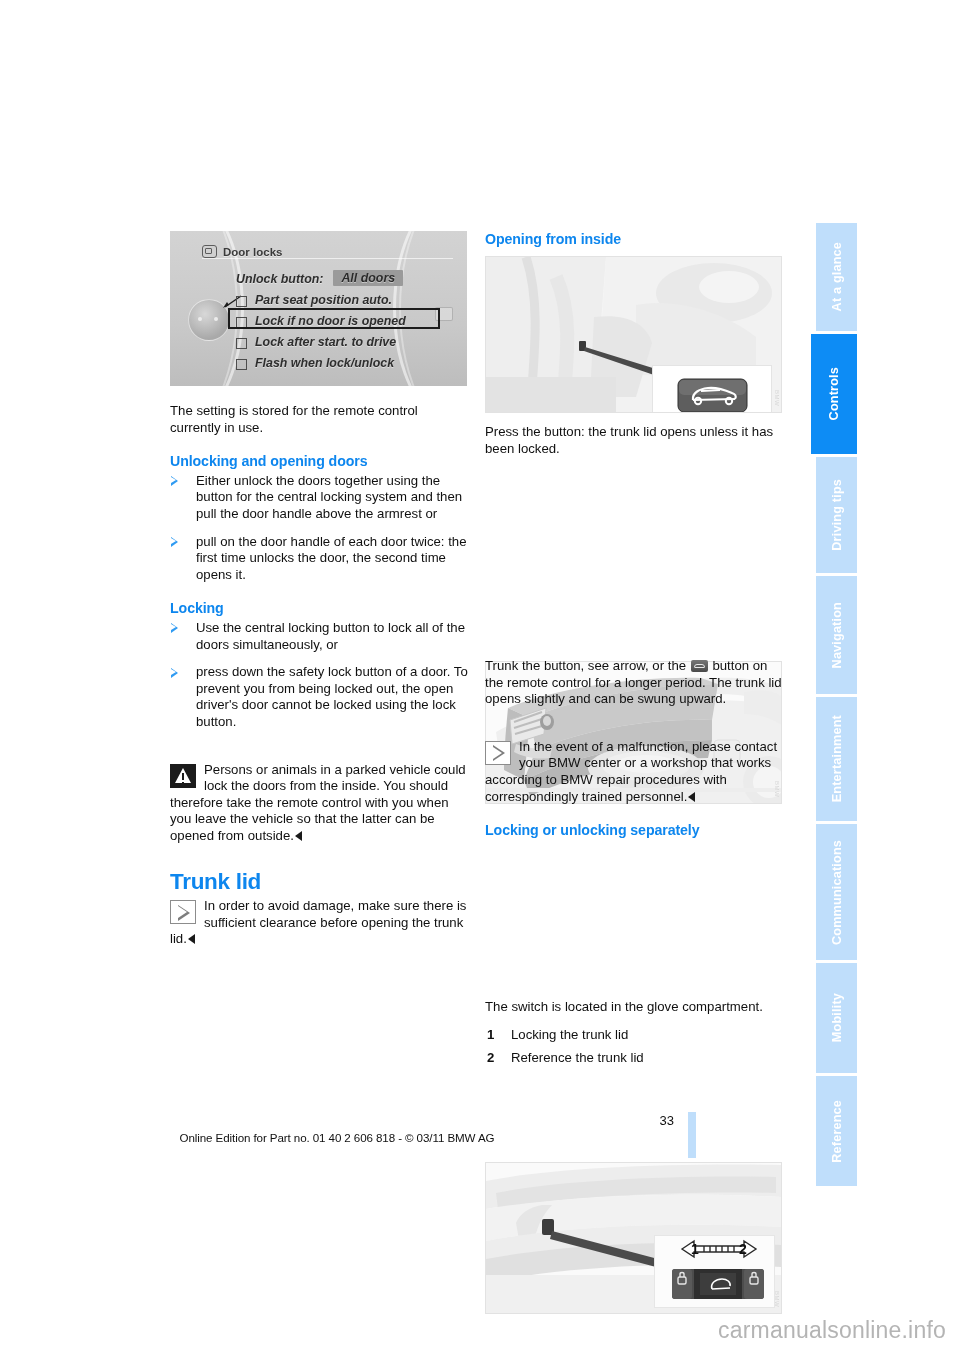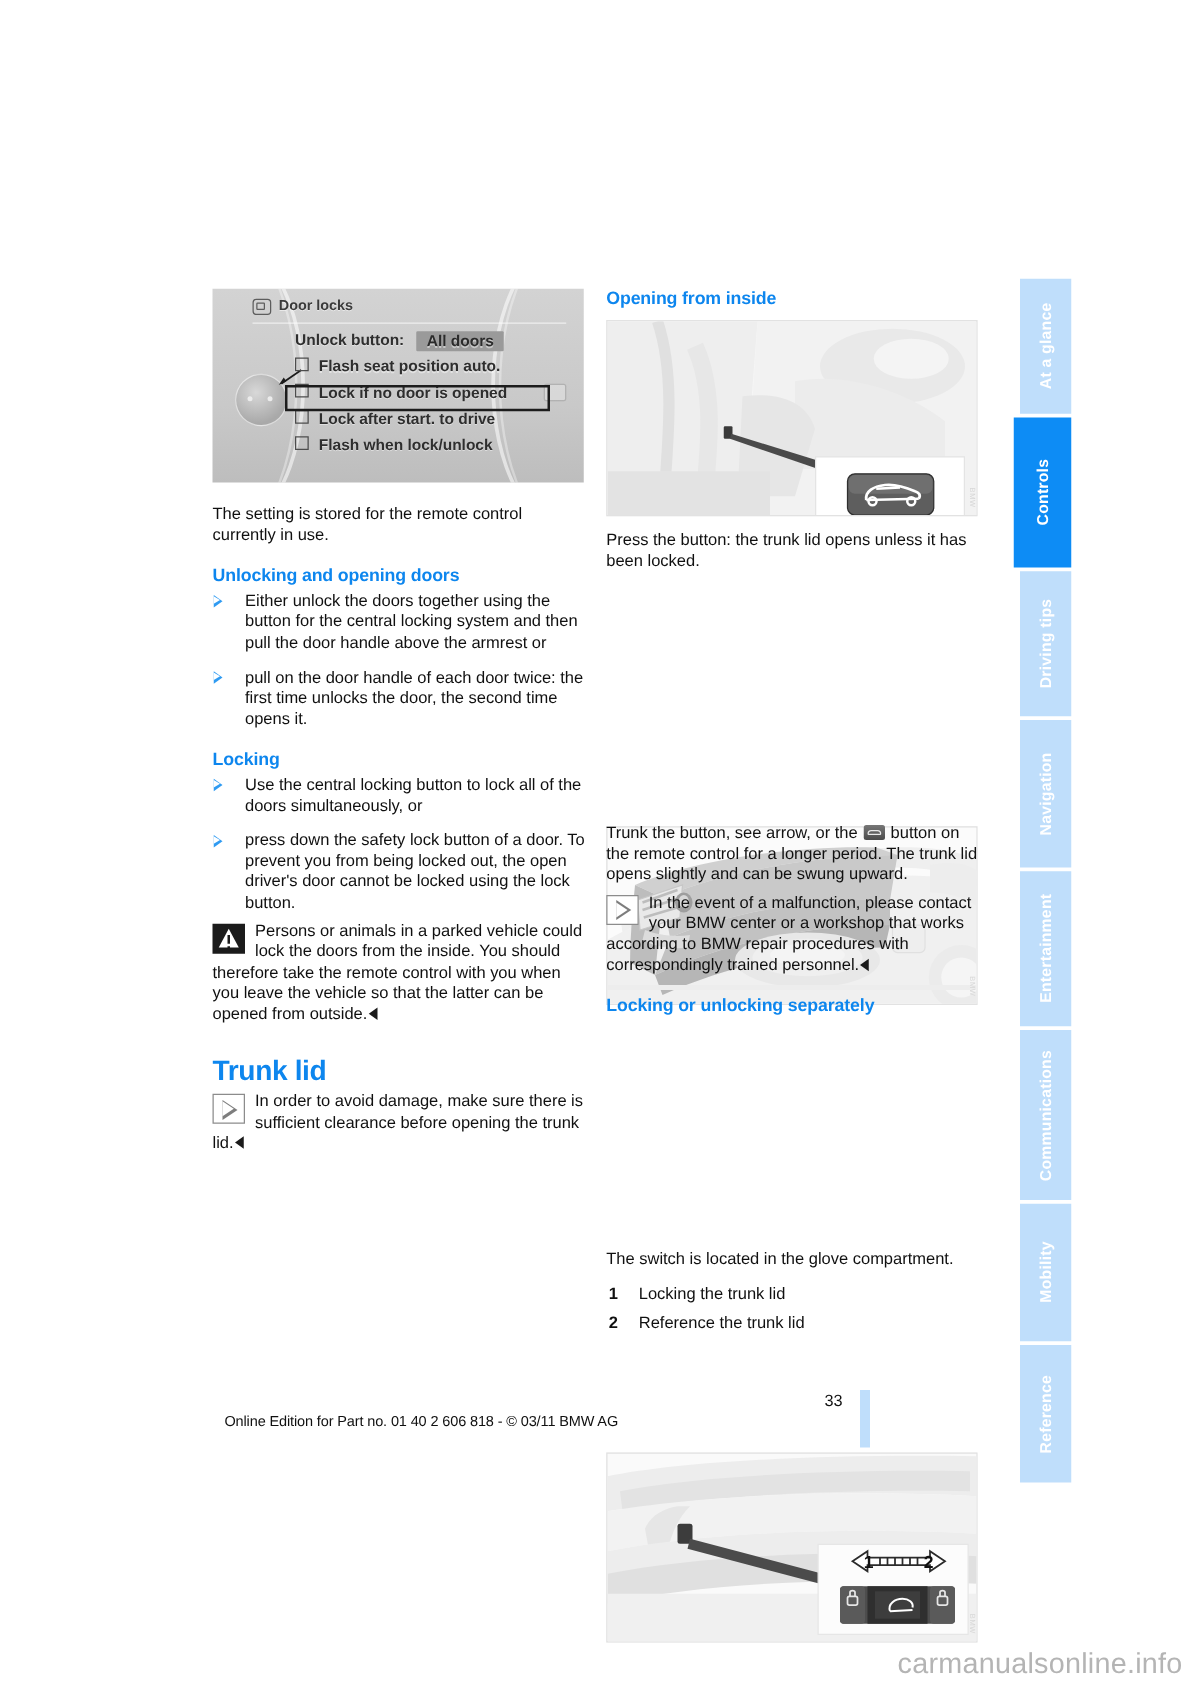--- a/index.html
+++ b/index.html
@@ -92,21 +92,21 @@
   }
   ul.numlist li .num {
     position: absolute;
     left: 2px; top: 0;
     font-weight: bold;
   }
 
   
   .note {
     position: relative;
-    margin-top: 6px;
+    margin-top: 31px;
   }
   .note .glyph {
     float: left;
     width: 26px;
     height: 24px;
     margin: 2px 8px 0 0;
     box-sizing: border-box;
   }
   
   .icon-note {
@@ -245,21 +245,21 @@
   #fig-doorlocks .arc2.l { left: -86px; }
   #fig-doorlocks .arc2.r { right: -86px; }
   #fig-doorlocks .titlebar {
     position: absolute;
     left: 32px; top: 8px; right: 14px;
     height: 19px;
     border-bottom: 1px solid rgba(255,255,255,0.65);
     color: #3b3b3b;
     font-size: 11.5px;
     font-weight: bold;
-    display: flex; align-items: flex-start;
+    display: flex; align-items: flex-end;
     text-shadow: 0 1px 0 rgba(255,255,255,0.5);
   }
   #fig-doorlocks .titleicon {
     width: 13px; height: 11px;
     border: 1.5px solid #5d5d5d;
     border-radius: 3px;
     margin-right: 6px;
     position: relative;
     flex: 0 0 auto;
   }
@@ -272,23 +272,24 @@
   }
   #fig-doorlocks .menu {
     position: absolute;
     left: 66px; top: 34px;
     font-size: 12.4px;
     color: #2e2e2e;
     font-weight: bold;
     text-shadow: 0 1px 0 rgba(255,255,255,0.45);
   }
   #fig-doorlocks .row {
-    display: flex; align-items: flex-start;
+    display: flex; align-items: flex-end;
     height: 21px;
     white-space: nowrap;
+    font-style: italic;
   }
   #fig-doorlocks .cb {
     width: 9px; height: 9px;
     border: 1.5px solid #4d4d4d;
     margin-right: 8px;
     flex: 0 0 auto;
   }
   #fig-doorlocks .valuebox {
     background: #9a9a9a;
     color: #2b2b2b;
@@ -438,21 +439,21 @@
     </svg>
     <div class="smallbtn"></div>
 
     <div class="menu">
       <div class="row">
         <span>Unlock button:</span>
         <span class="valuebox">All doors</span>
       </div>
       <div class="row">
         <span class="cb"></span>
-        <span>Flash seat position auto.</span>
+        <span>Part seat position auto.</span>
       </div>
       <div class="row">
         <span class="cb"></span>
         <span>Lock if no door is opened</span>
       </div>
       <div class="row">
         <span class="cb"></span>
         <span>Lock after start. to drive</span>
       </div>
       <div class="row">

